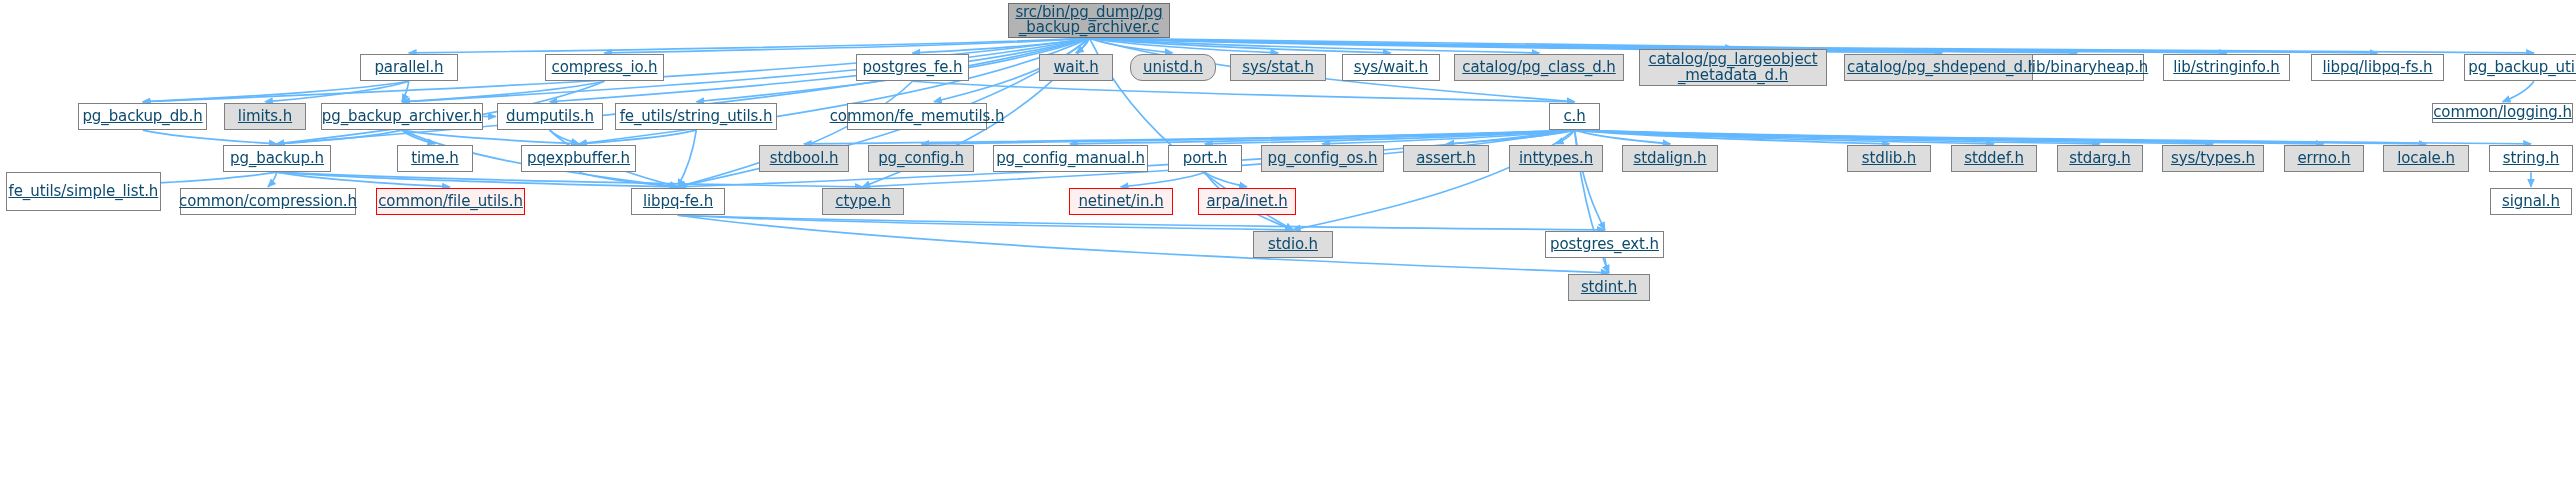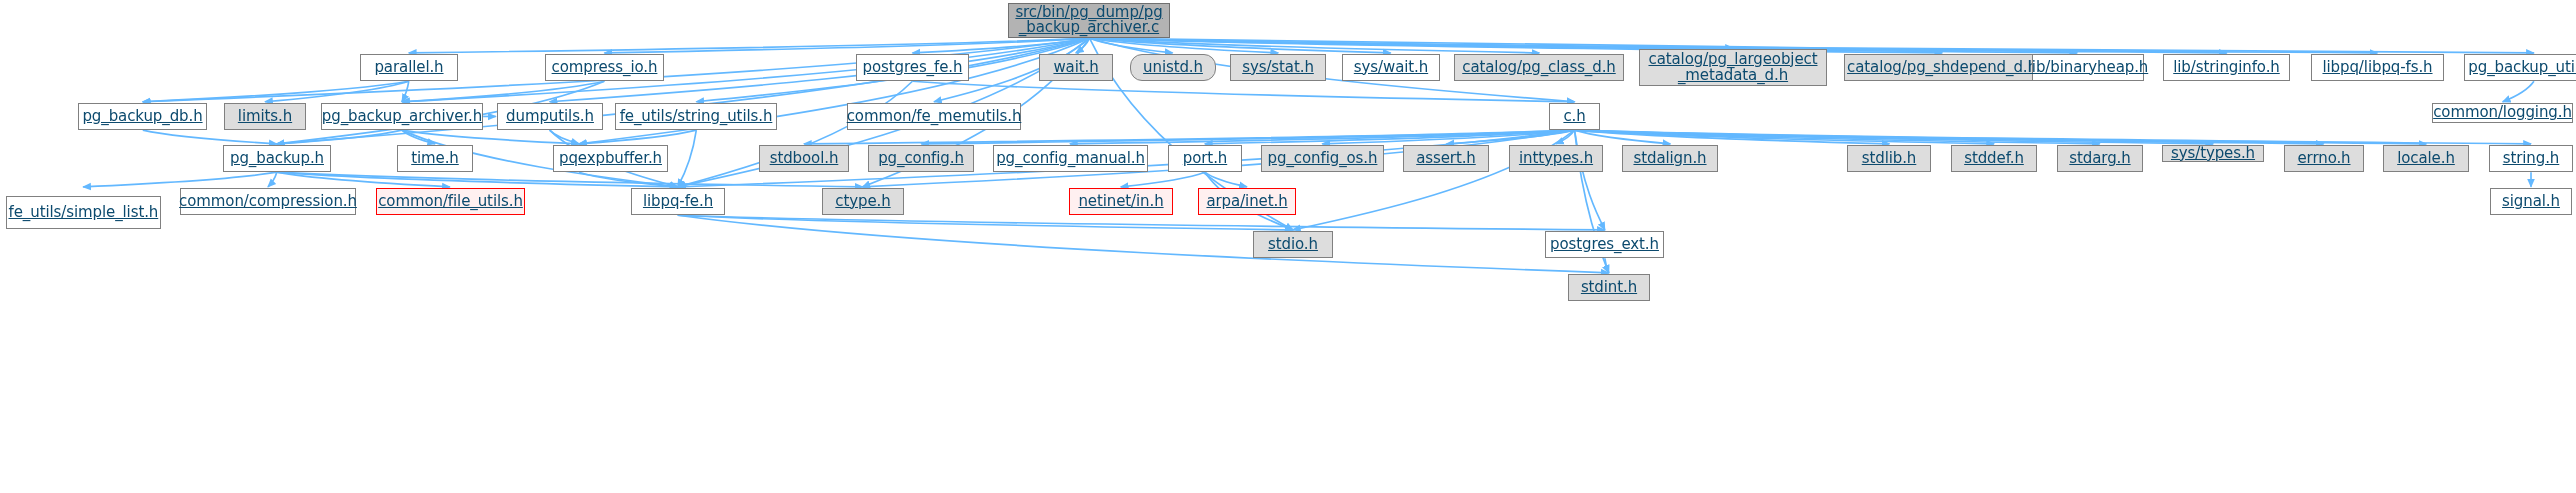--- a/index.html
+++ b/index.html
@@ -119,42 +119,42 @@
     <div class="node sys" style="left: 1844px; top: 54px; width: 196px; height: 27px;">catalog/pg_shdepend_d.h</div>
     <div class="node" style="left: 2012px; top: 54px; width: 112px; height: 27px; margin-left: 20px;">lib/binaryheap.h</div>
     <div class="node" style="left: 2163px; top: 54px; width: 127px; height: 27px;">lib/stringinfo.h</div>
     <div class="node" style="left: 2311px; top: 54px; width: 133px; height: 27px;">libpq/libpq-fs.h</div>
     <div class="node" style="left: 2464px; top: 54px; width: 141px; height: 27px;">pg_backup_utils.h</div>
     <div class="node" style="left: 78px; top: 103px; width: 129px; height: 27px;">pg_backup_db.h</div>
     <div class="node sys" style="left: 224px; top: 103px; width: 82px; height: 27px;">limits.h</div>
     <div class="node" style="left: 321px; top: 103px; width: 162px; height: 27px;">pg_backup_archiver.h</div>
     <div class="node" style="left: 497px; top: 103px; width: 106px; height: 27px; text-align: right;">dumputils.h</div>
     <div class="node" style="left: 615px; top: 103px; width: 162px; height: 27px;">fe_utils/string_utils.h</div>
-    <div class="node" style="left: 847px; top: 103px; width: 174px; height: 27px;">common/fe_memutils.h</div>
+    <div class="node" style="left: 847px; top: 103px; width: 140px; height: 27px;">common/fe_memutils.h</div>
     <div class="node" style="left: 1549px; top: 103px; width: 51px; height: 27px;">c.h</div>
     <div class="node" style="left: 2432px; top: 103px; width: 141px; height: 20px;">common/logging.h</div>
     <div class="node" style="left: 223px; top: 145px; width: 108px; height: 27px;">pg_backup.h</div>
     <div class="node" style="left: 397px; top: 145px; width: 76px; height: 27px;">time.h</div>
-    <div class="node" style="left: 521px; top: 145px; width: 115px; height: 27px; margin-left: 32px;">pqexpbuffer.h</div>
+    <div class="node" style="left: 521px; top: 145px; width: 115px; height: 27px;">pqexpbuffer.h</div>
     <div class="node sys" style="left: 759px; top: 145px; width: 90px; height: 27px;">stdbool.h</div>
     <div class="node sys" style="left: 868px; top: 145px; width: 106px; height: 27px;">pg_config.h</div>
     <div class="node" style="left: 993px; top: 145px; width: 155px; height: 27px;">pg_config_manual.h</div>
     <div class="node" style="left: 1168px; top: 145px; width: 74px; height: 27px;">port.h</div>
     <div class="node sys" style="left: 1261px; top: 145px; width: 123px; height: 27px;">pg_config_os.h</div>
     <div class="node sys" style="left: 1403px; top: 145px; width: 86px; height: 27px;">assert.h</div>
     <div class="node sys" style="left: 1509px; top: 145px; width: 94px; height: 27px;">inttypes.h</div>
     <div class="node sys" style="left: 1622px; top: 145px; width: 96px; height: 27px;">stdalign.h</div>
     <div class="node sys" style="left: 1847px; top: 145px; width: 84px; height: 27px;">stdlib.h</div>
     <div class="node sys" style="left: 1951px; top: 145px; width: 86px; height: 27px;">stddef.h</div>
     <div class="node sys" style="left: 2057px; top: 145px; width: 86px; height: 27px;">stdarg.h</div>
-    <div class="node sys" style="left: 2162px; top: 145px; width: 102px; height: 17px;">sys/types.h</div>
+    <div class="node sys" style="left: 2162px; top: 145px; width: 102px; height: 27px;">sys/types.h</div>
     <div class="node sys" style="left: 2284px; top: 145px; width: 80px; height: 27px;">errno.h</div>
     <div class="node sys" style="left: 2383px; top: 145px; width: 86px; height: 27px;">locale.h</div>
     <div class="node" style="left: 2489px; top: 145px; width: 84px; height: 27px;">string.h</div>
-    <div class="node" style="left: 5.9px; top: 196px; width: 155px; height: 33px;">fe_utils/simple_list.h</div>
+    <div class="node" style="left: 5.9px; top: 172px; width: 155px; height: 39px;">fe_utils/simple_list.h</div>
     <div class="node" style="left: 180px; top: 188px; width: 176px; height: 27px;">common/compression.h</div>
     <div class="node missing" style="left: 376px; top: 188px; width: 149px; height: 27px;">common/file_utils.h</div>
     <div class="node" style="left: 631px; top: 188px; width: 94px; height: 27px;">libpq-fe.h</div>
     <div class="node sys" style="left: 822px; top: 188px; width: 82px; height: 27px;">ctype.h</div>
     <div class="node missing" style="left: 1069px; top: 188px; width: 104px; height: 27px;">netinet/in.h</div>
     <div class="node missing" style="left: 1198px; top: 188px; width: 98px; height: 27px;">arpa/inet.h</div>
     <div class="node" style="left: 2490px; top: 188px; width: 82px; height: 27px;">signal.h</div>
     <div class="node sys" style="left: 1253px; top: 231px; width: 80px; height: 27px;">stdio.h</div>
     <div class="node" style="left: 1545px; top: 231px; width: 119px; height: 27px;">postgres_ext.h</div>
     <div class="node sys" style="left: 1568px; top: 274px; width: 82px; height: 27px;">stdint.h</div>

